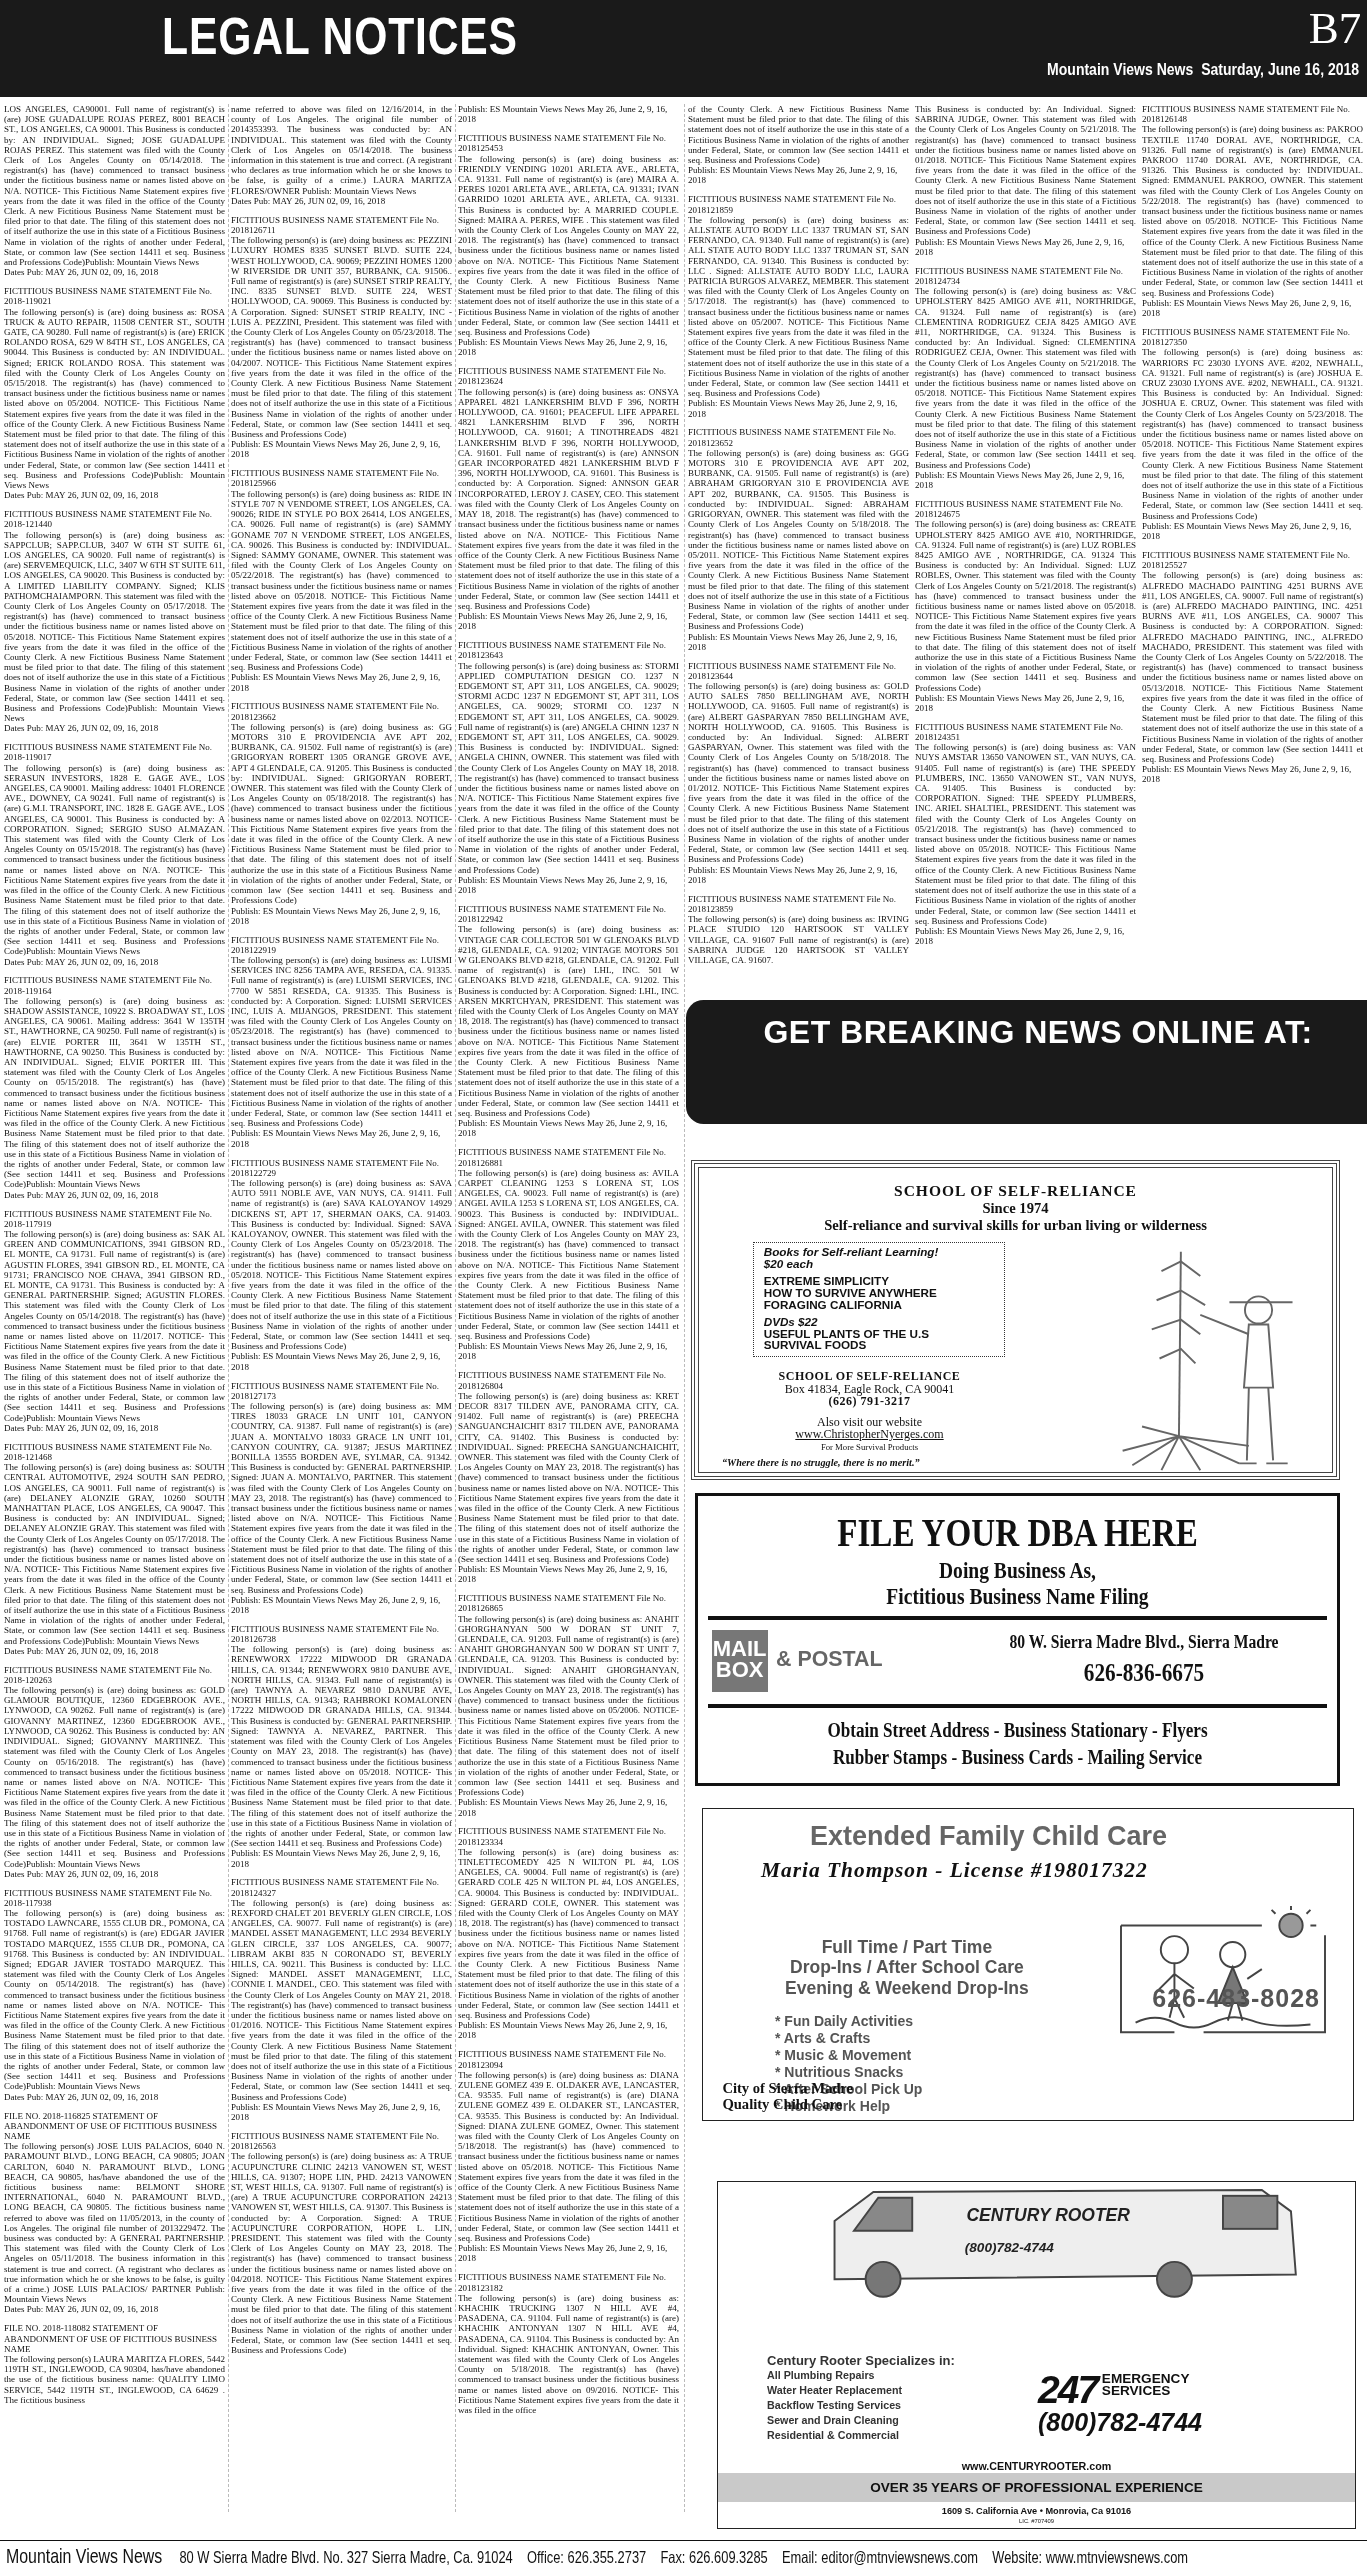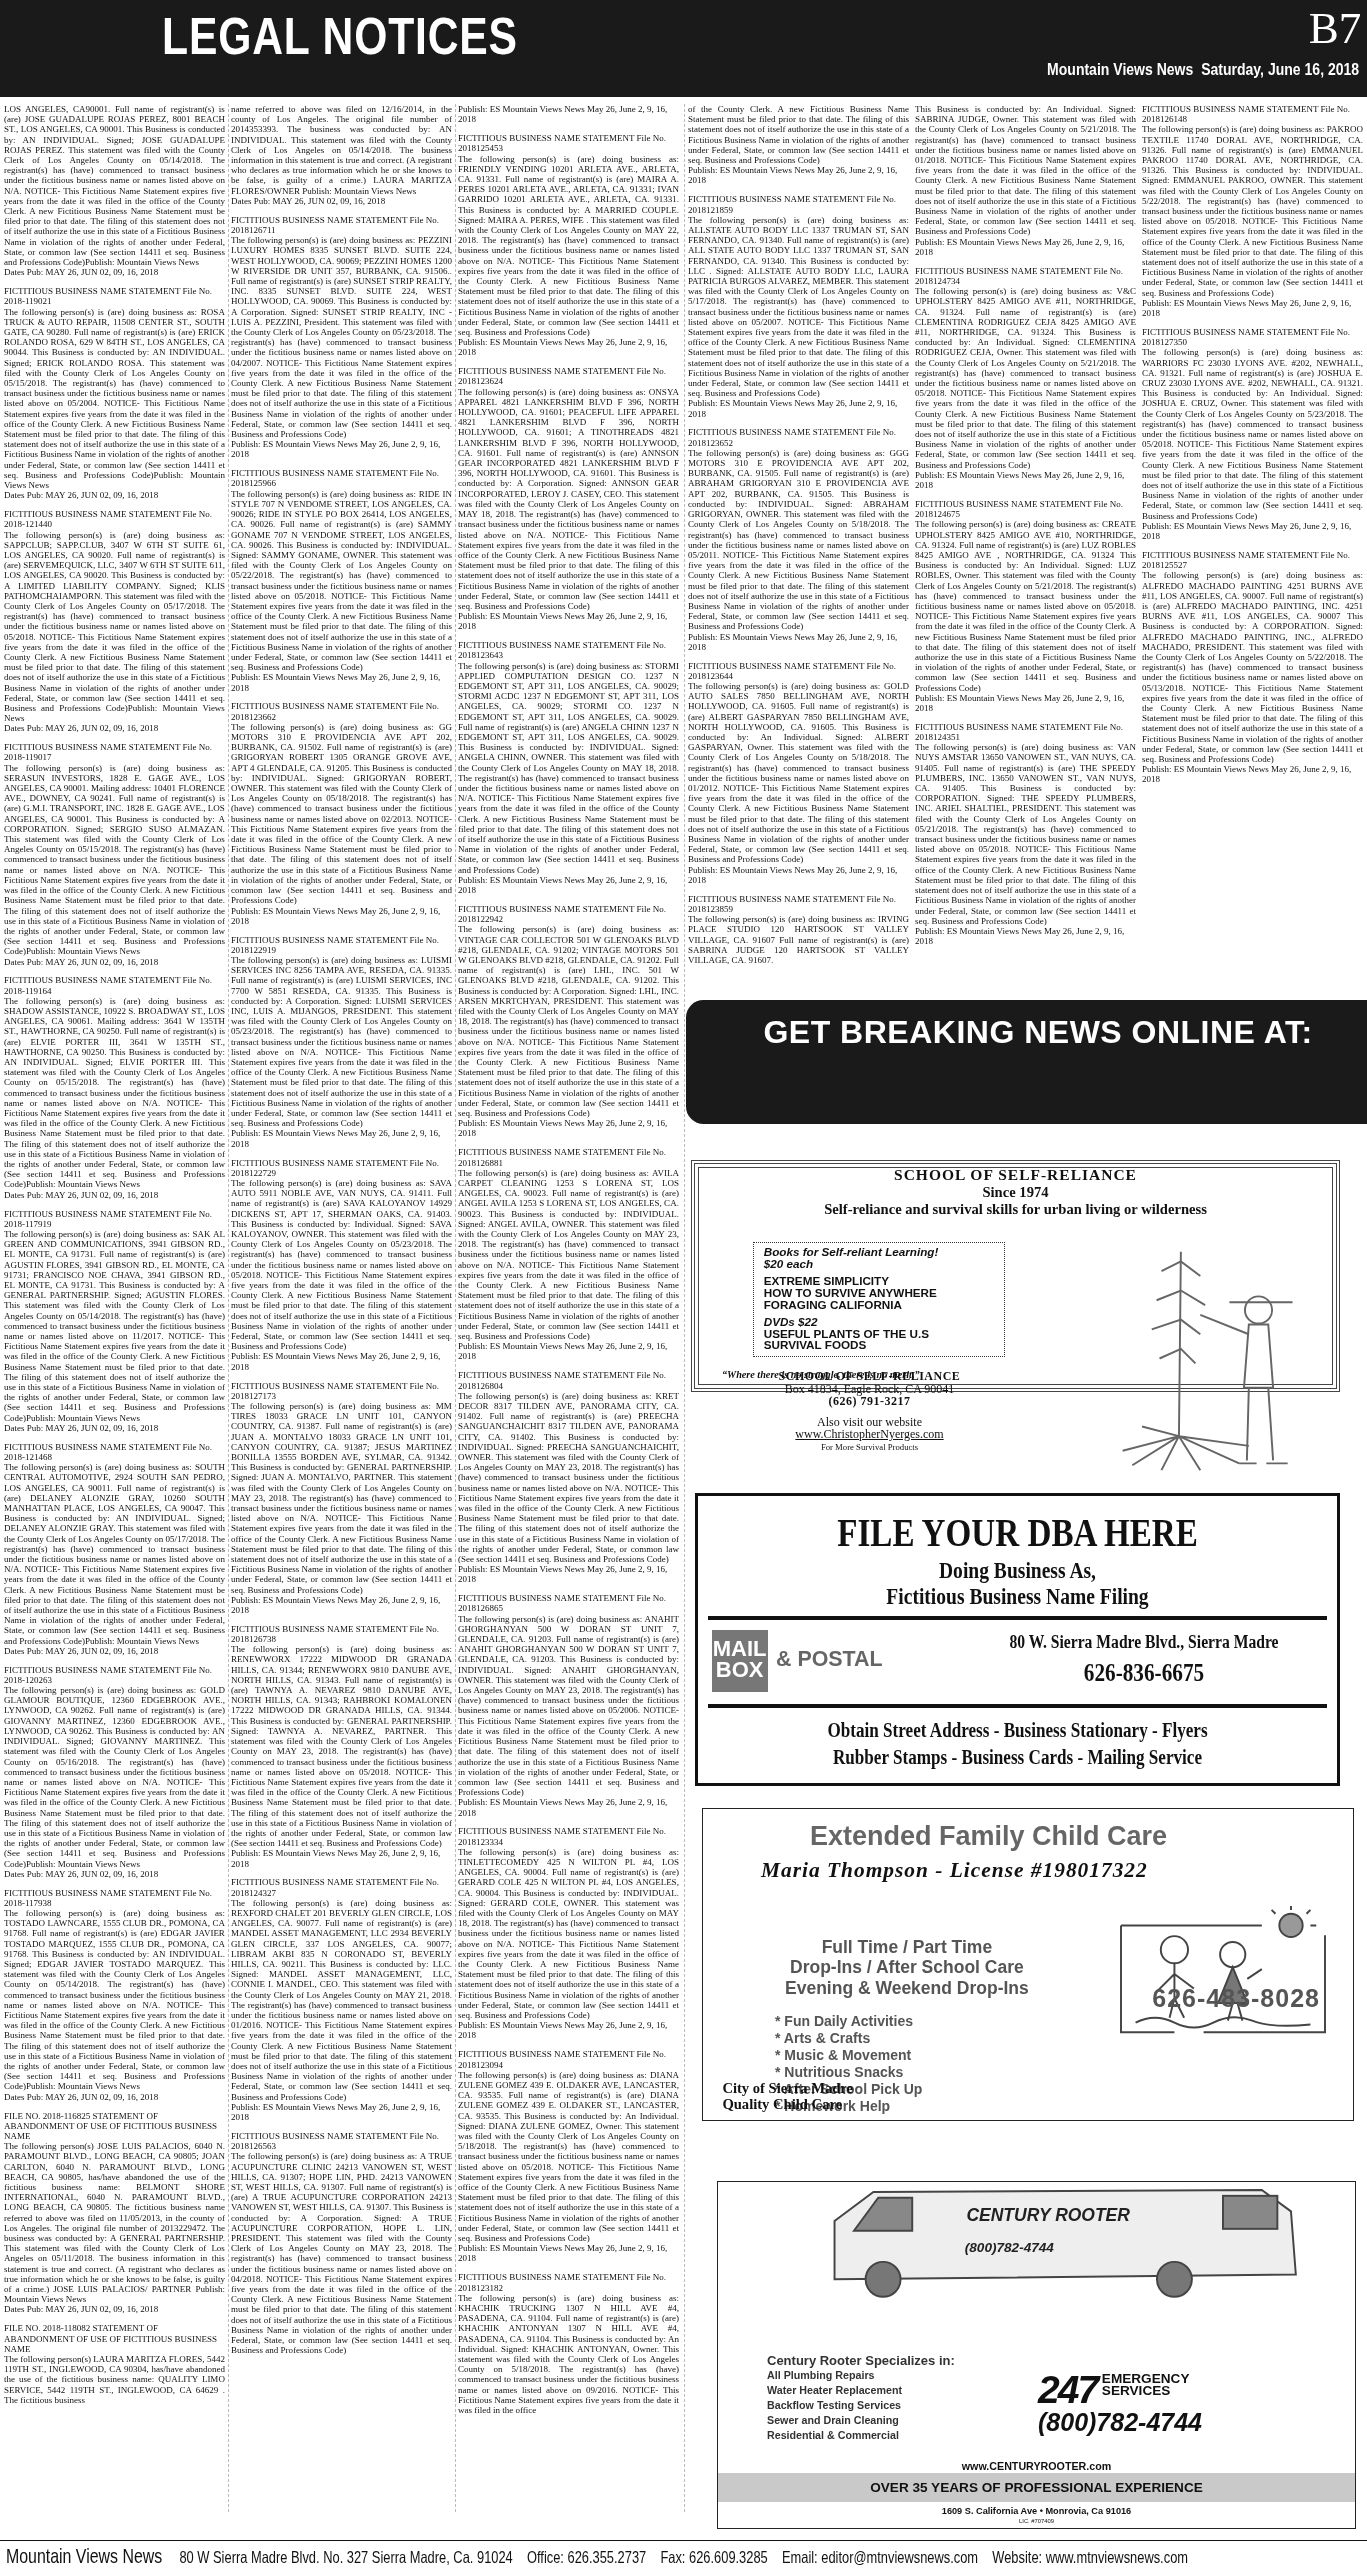--- a/index.html
+++ b/index.html
@@ -23,21 +23,21 @@
   .notice { margin-bottom: 8.7px; }
   .notice .hd { text-align: left; }
   .notice .body { text-align: justify; }
   .notice .pub { text-align: left; }
   .rule { position: absolute; top: 104px; width: 0; height: 2408px; border-left: 1px dashed #bbb; }
 
   .banner { position: absolute; left: 686px; top: 1000px; width: 704px; height: 124px; background: #1a1a1a; border-radius: 17.5px; color: #fff; text-align: center; font-family: Liberation Sans, sans-serif; }
   .banner .l1 { font-weight: bold; font-size: 32px; margin-top: 13.6px; letter-spacing: 0.5px; }
   .banner .l2 { font-size: 37px; font-style: italic; margin-top: 13.6px; }
 
-  .ad-school { position: absolute; left: 691px; top: 1160px; width: 649px; height: 232px; border: 4.9px double #444; outline: 1px solid #444; outline-offset: -8.7px; padding: 2px; text-align: center; }
+  .ad-school { position: absolute; left: 691px; top: 1160px; width: 649px; height: 320px; border: 4.9px double #444; outline: 1px solid #444; outline-offset: -8.7px; padding: 18px; text-align: center; }
   .ad-school .h1 { font-weight: bold; font-size: 15.5px; letter-spacing: 1px; }
   .ad-school .h2 { font-weight: bold; font-size: 14.6px; }
   .ad-school .h3 { font-weight: bold; font-size: 14.6px; }
   .ad-school .books { position: absolute; left: 58px; top: 78px; width: 252px; height: 115px; border: 1.9px dotted #333; padding: 2.9px 9.7px; text-align: left; font-family: "Liberation Sans", sans-serif; font-weight: bold; font-size: 11.7px; line-height: 11.7px; }
   .ad-school .books .it { font-style: italic; }
   .ad-school .books .gap { height: 5.8px; }
   .ad-school .addr { position: absolute; left: 58px; top: 206px; width: 233px; text-align: center; font-size: 12px; line-height: 12.6px; }
   .ad-school .addr .nm { font-weight: bold; letter-spacing: 0.5px; }
   .ad-school .addr .site { text-decoration: underline; }
   .ad-school .addr .sm { font-size: 8.7px; }

